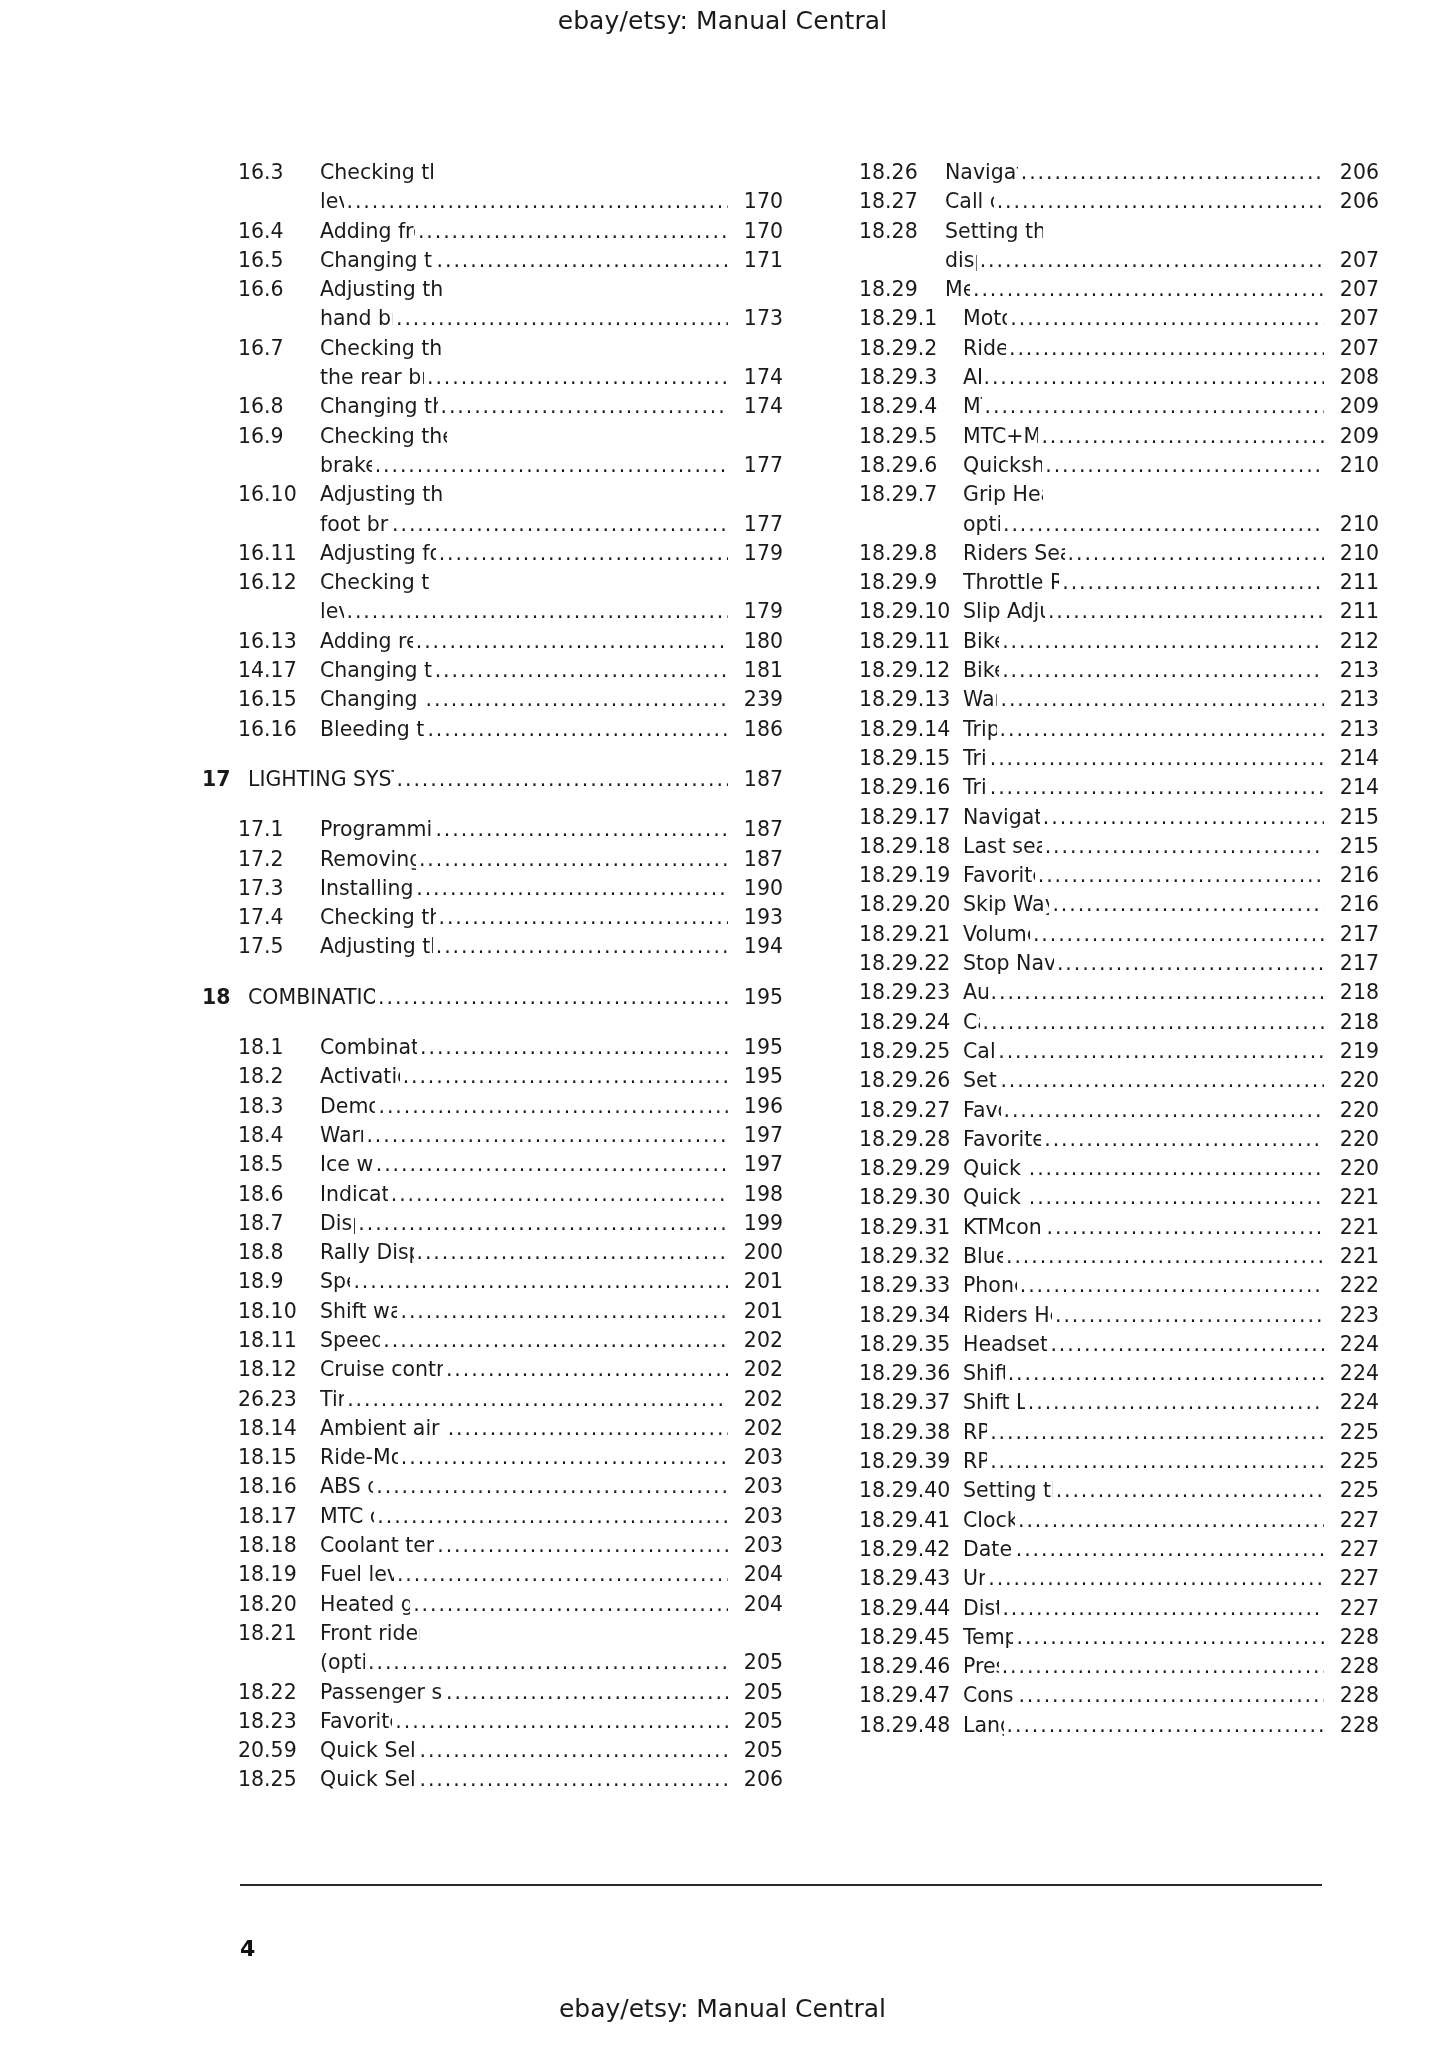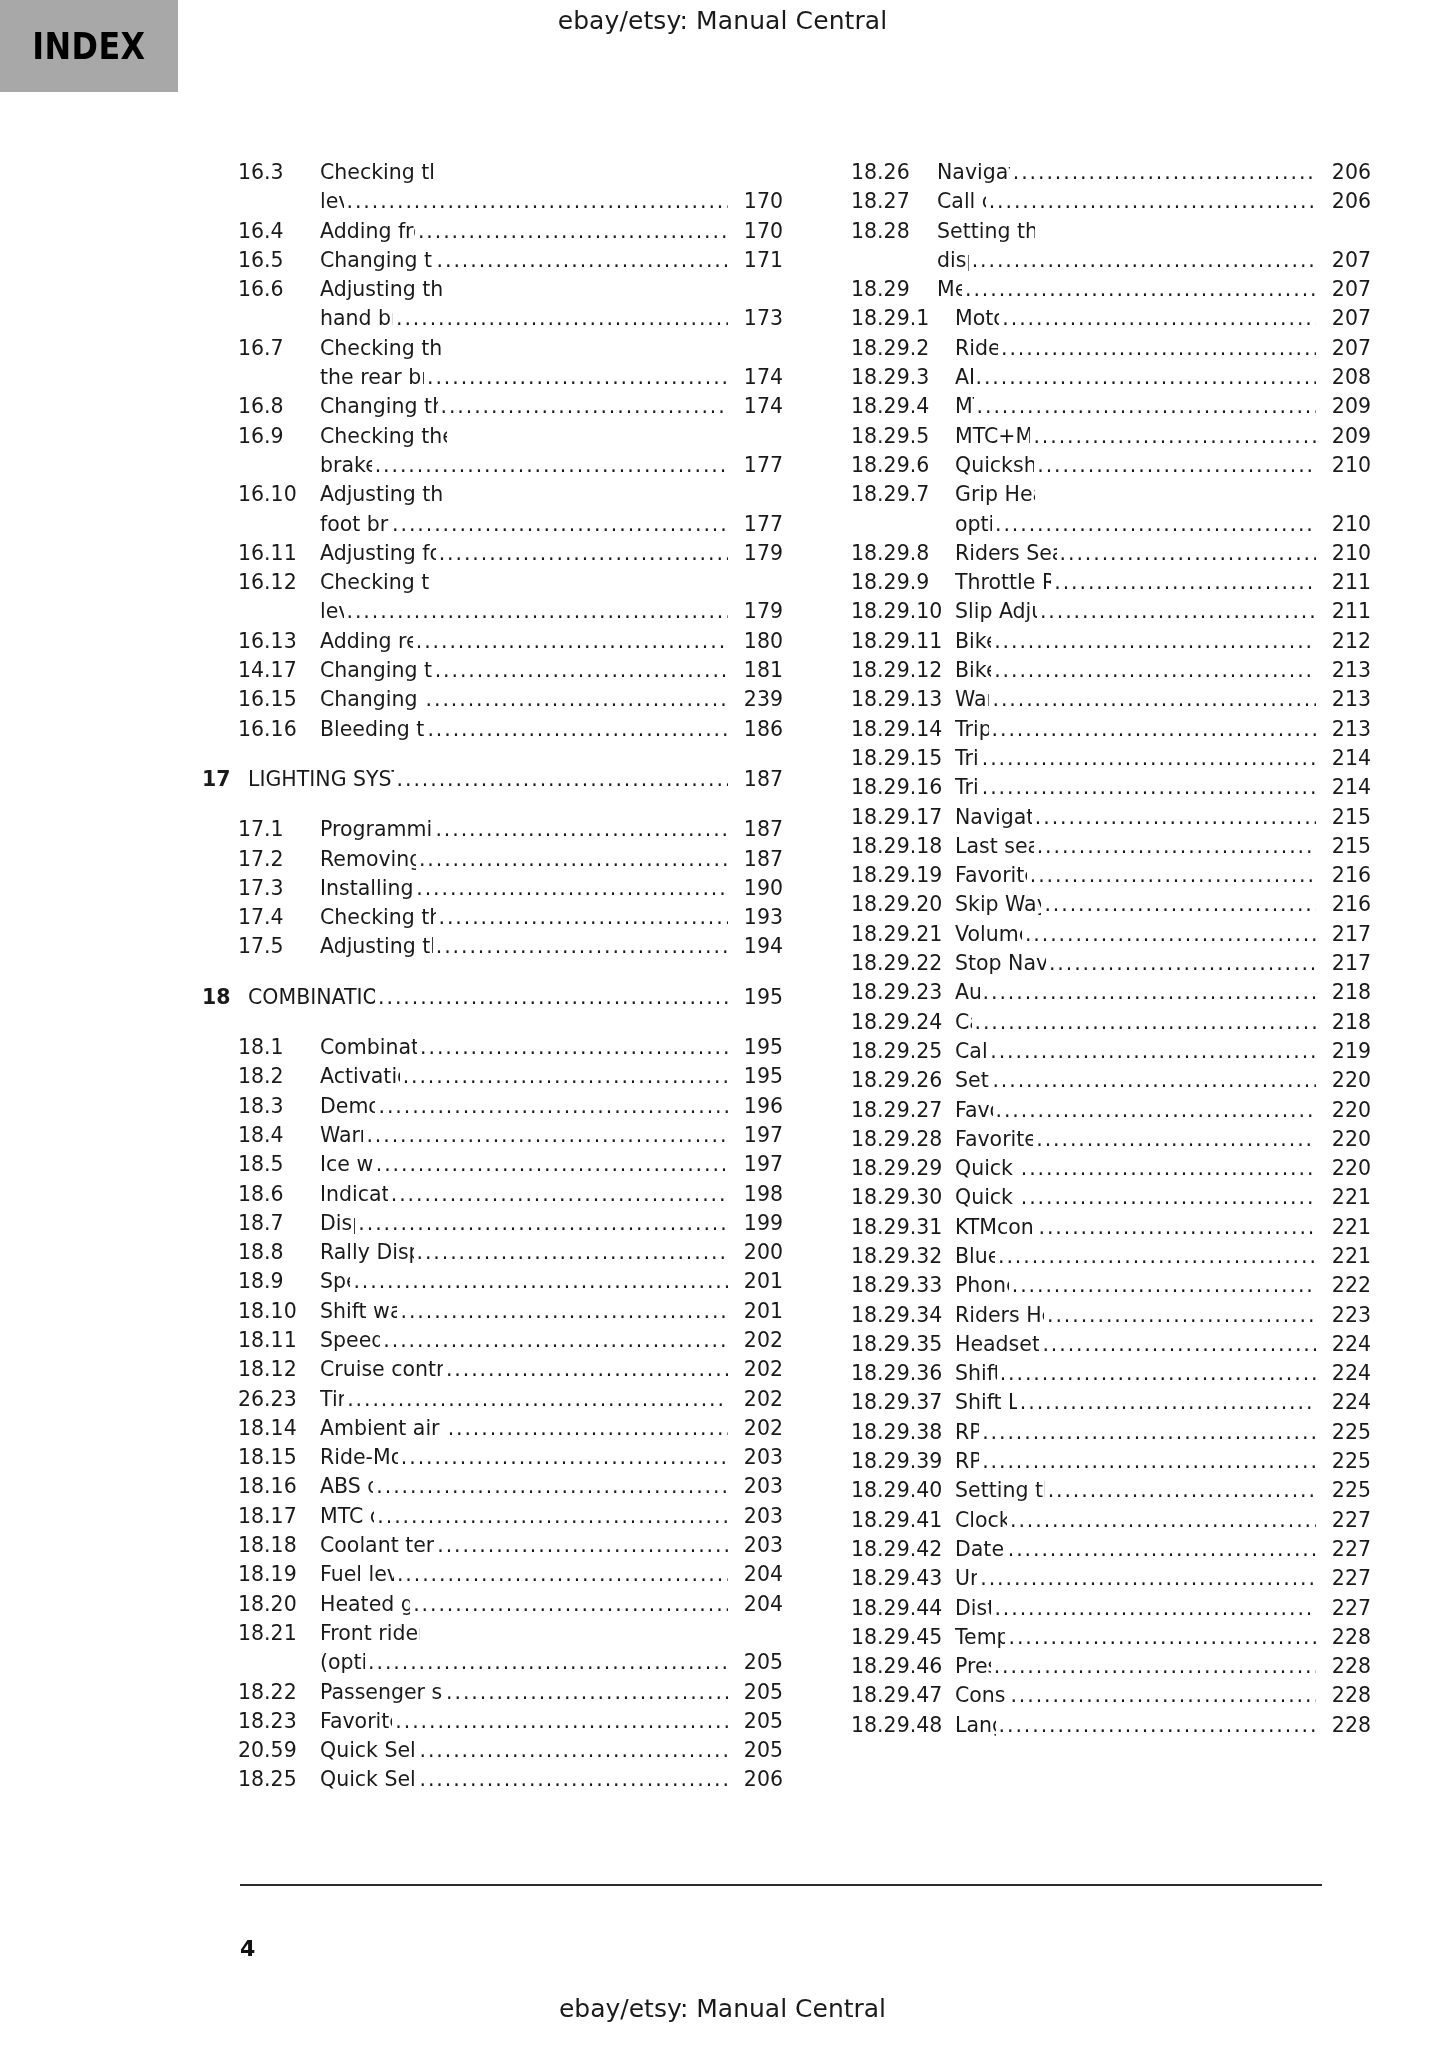--- a/index.html
+++ b/index.html
@@ -54,21 +54,21 @@
     letter-spacing: 0.1px;
   }
 
   
   .toc {
     position: absolute;
     top: 158px;
     left: 0;
     width: 1445px;
     display: flex;
-    gap: 0px;
+    gap: 8px;
   }
   .col {
     box-sizing: border-box;
   }
   .col-left {
     width: 545px;
     margin-left: 238px;
   }
   .col-right {
     width: 520px;
@@ -159,23 +159,20 @@
     width: 100%;
     text-align: center;
     font-size: 25px;
     color: #1a1a1a;
   }
 </style>
 </head>
 <body>
 
 <div class="header-band">
-  <div class="index-tab">
-    <span class="index-tab-label">INDEX</span>
-  </div>
   <div class="watermark-top">ebay/etsy: Manual Central</div>
 </div>
 
 <div class="toc">
   <div class="col col-left">
       <div class="row">
         <span class="num">16.3</span>
         <span class="title-wrap">
           <span class="title">Checking the front brake fluid</span>
           <span class="leader none">..............................................................................................</span>

